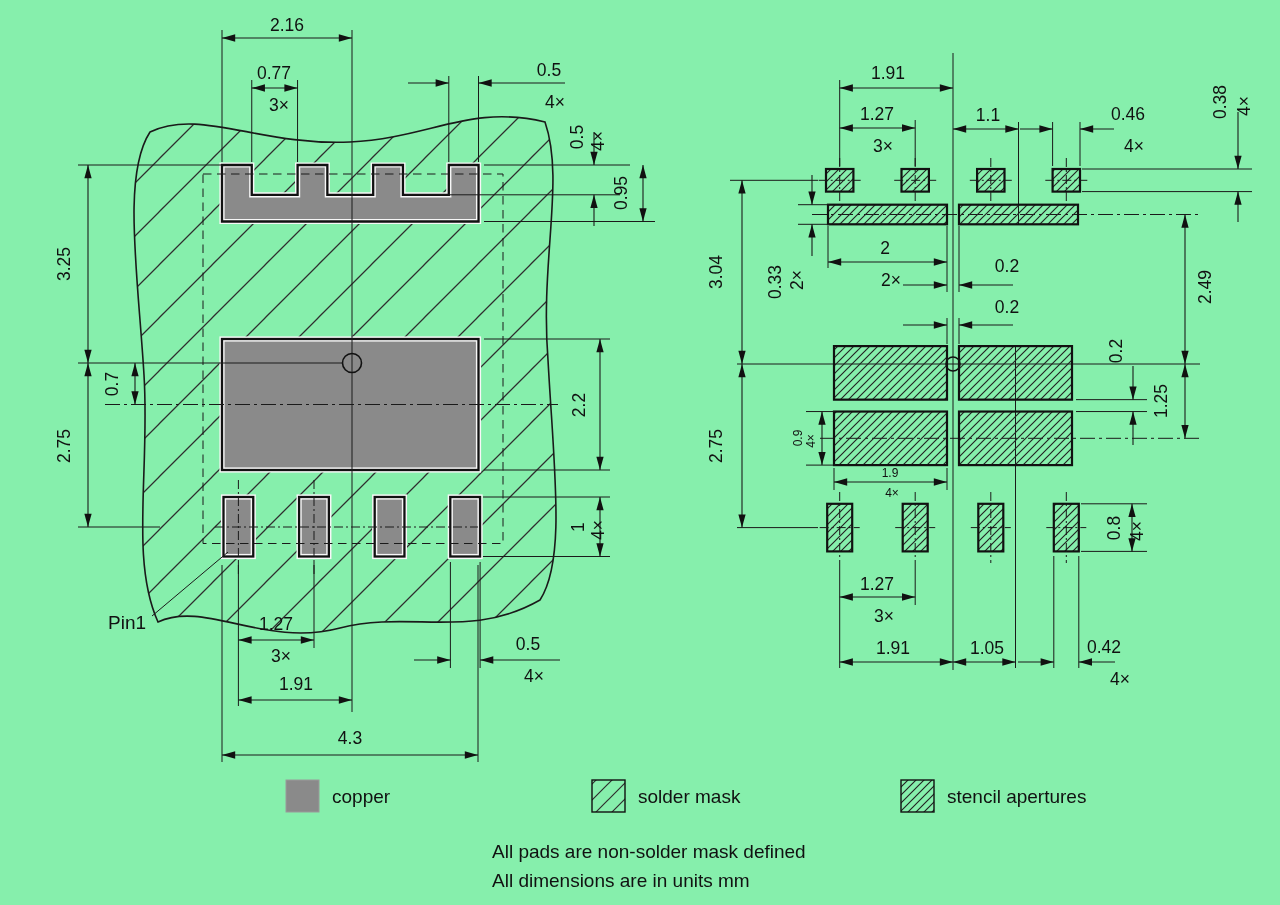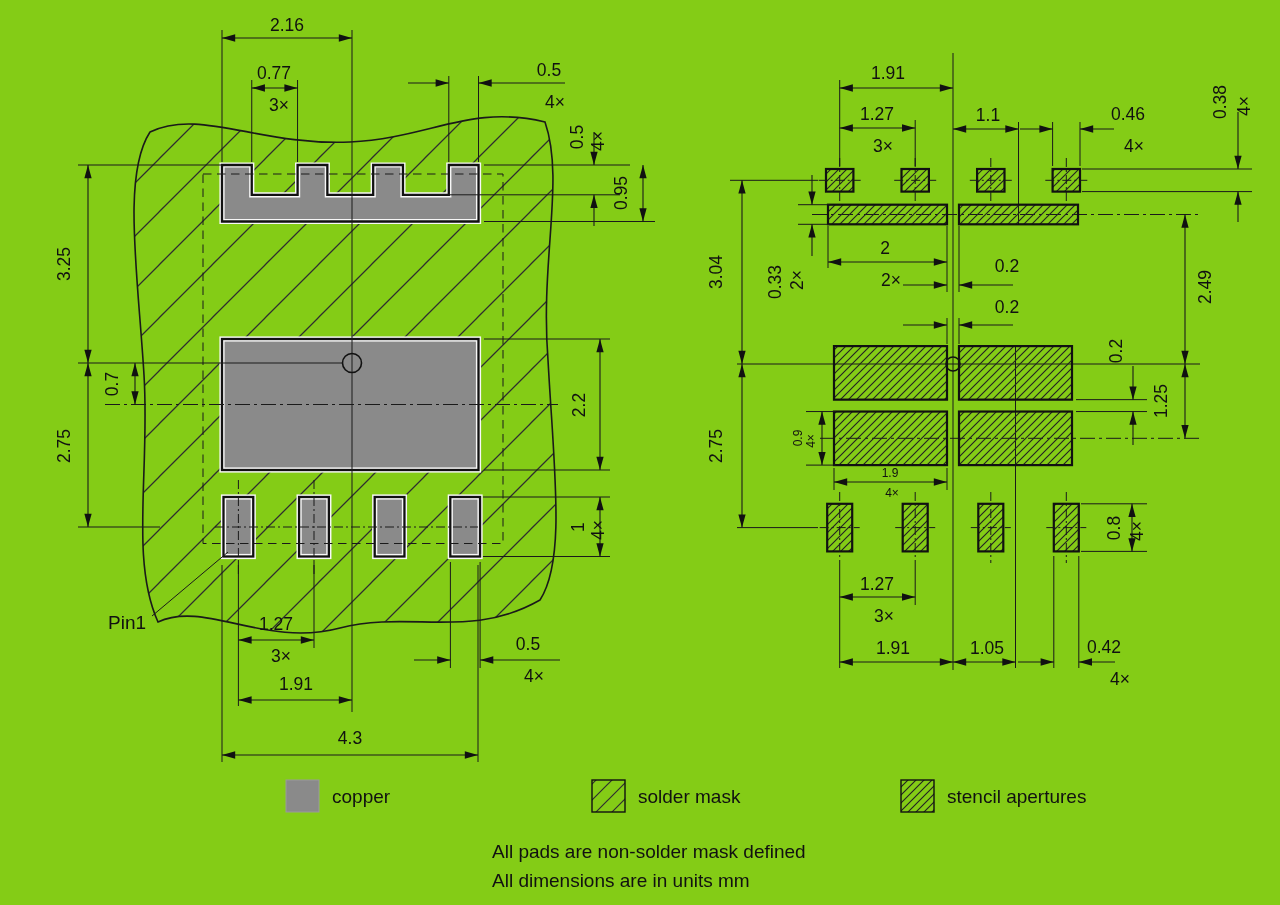--- a/index.html
+++ b/index.html
@@ -1,16 +1,16 @@
 <!DOCTYPE html>
 <html><head>
 <meta charset="utf-8">
 <style>
   html,body{margin:0;padding:0;background:#ffffff;}
-  .page{width:1280px;height:905px;position:relative;background:#84cc16;}
+  .page{width:1280px;height:905px;position:relative;background:#86efac;}
   svg{display:block;}
   text{font-family:"Liberation Sans","DejaVu Sans",sans-serif;font-size:17.5px;fill:#111;}
   text.lg{font-size:19px;}
   text.sm{font-size:12px;}
   .ext{stroke:#1a1a1a;stroke-width:1;fill:none;}
   .dim{stroke:#1a1a1a;stroke-width:1.1;fill:none;}
   .dashdot{stroke-dasharray:15 4 3 4;}
   .dashdot-s{stroke-dasharray:9 3 2 3;}
   .dashed{stroke-dasharray:8.5 5.5;}
   .halo{stroke:#f7f7f7;stroke-width:5.2;}

